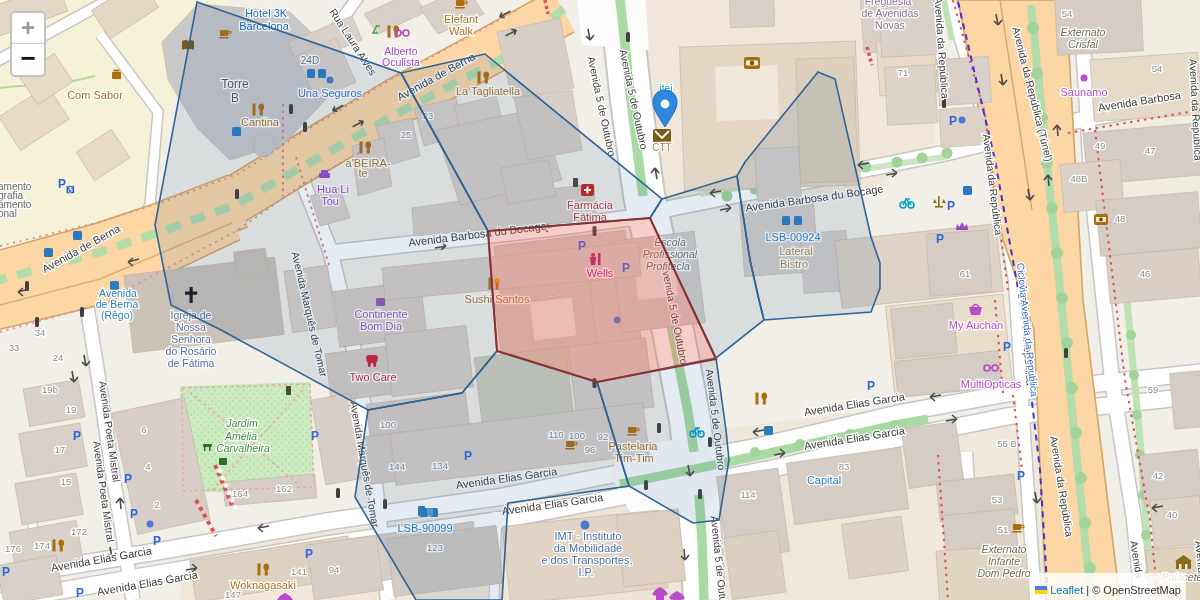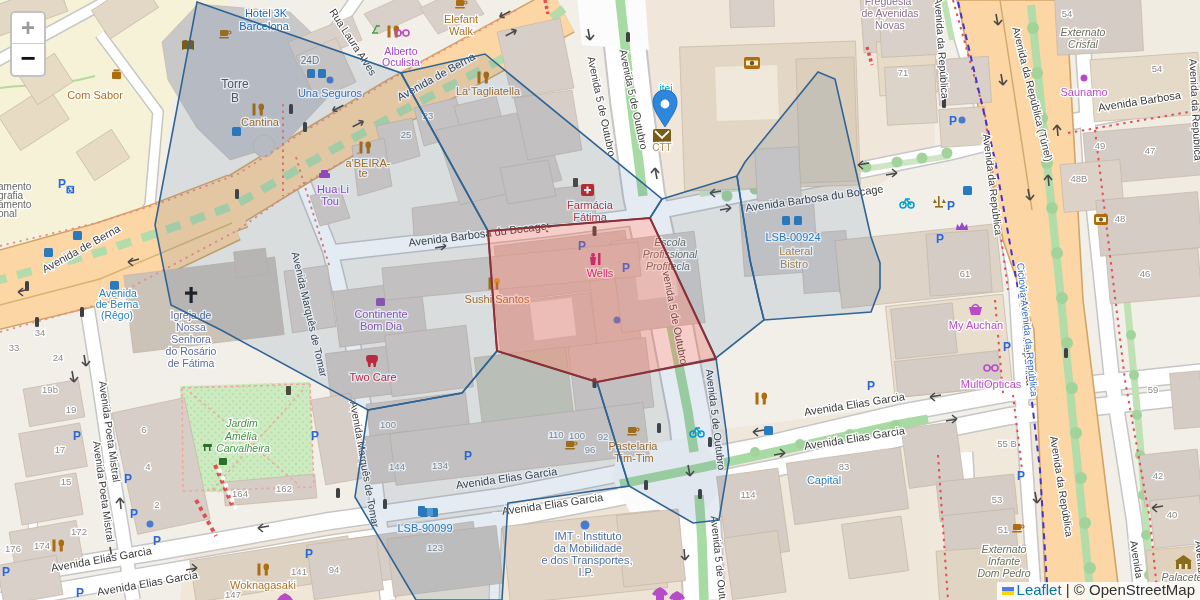--- a/index.html
+++ b/index.html
@@ -1,21 +1,21 @@
 <!DOCTYPE html>
 <html><head>
 <meta charset="utf-8">
 <style>
 html,body{margin:0;padding:0}
 #map{position:relative;width:1200px;height:600px;overflow:hidden;background:#f2efe9;font-family:"Liberation Sans",sans-serif}
 #map svg{position:absolute;left:0;top:0}
 .zc{position:absolute;left:10px;top:11px;width:32px;height:62px;background:#fff;border:2px solid rgba(120,120,120,0.45);border-radius:5px;z-index:30}
 .zc .plus{position:absolute;left:0;top:0;width:32px;height:30px;color:#9b9b9b;font-size:24px;text-align:center;line-height:30px;font-weight:bold;border-bottom:1px solid #ccc;background:#ffffff;border-radius:4px 4px 0 0}
 .zc .minus{position:absolute;left:0;top:31px;width:32px;height:30px;color:#111;font-size:26px;text-align:center;line-height:28px;font-weight:bold}
-.attr{position:absolute;right:0;bottom:0;height:16px;background:rgba(255,255,255,0.82);font-size:15px;color:#333;padding:1px 5px 1px 5px;z-index:30;line-height:14px}
+.attr{position:absolute;right:14px;bottom:0;height:16px;background:rgba(255,255,255,0.82);font-size:11px;color:#333;padding:10px 5px 1px 5px;z-index:30;line-height:14px}
 .attr a{color:#0078a8;text-decoration:none}
 </style>
 </head>
 <body>
 <div id="map">
 <svg width="1200" height="600" viewBox="0 0 1200 600">
 <defs>
 <pattern id="parkdots" width="7" height="7" patternUnits="userSpaceOnUse">
 <rect width="7" height="7" fill="#cdebc1"></rect>
 <circle cx="2" cy="2" r="1" fill="#b4dda4"></circle>

